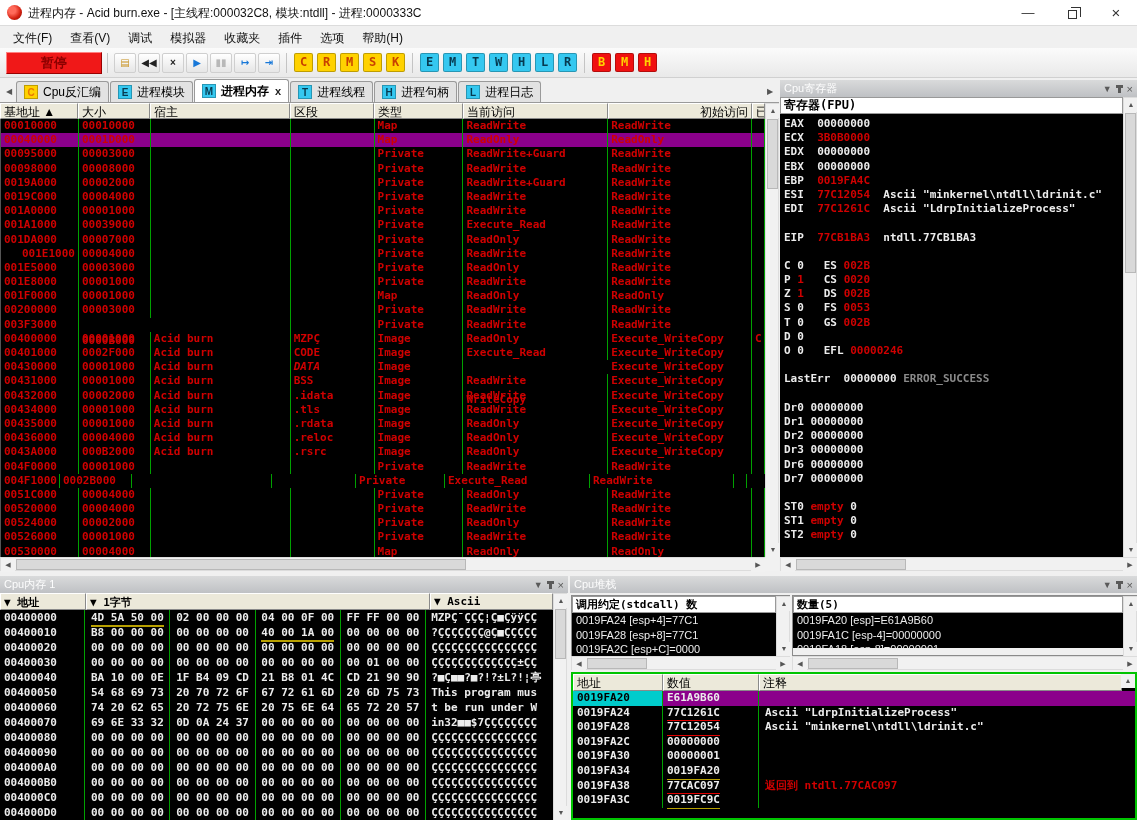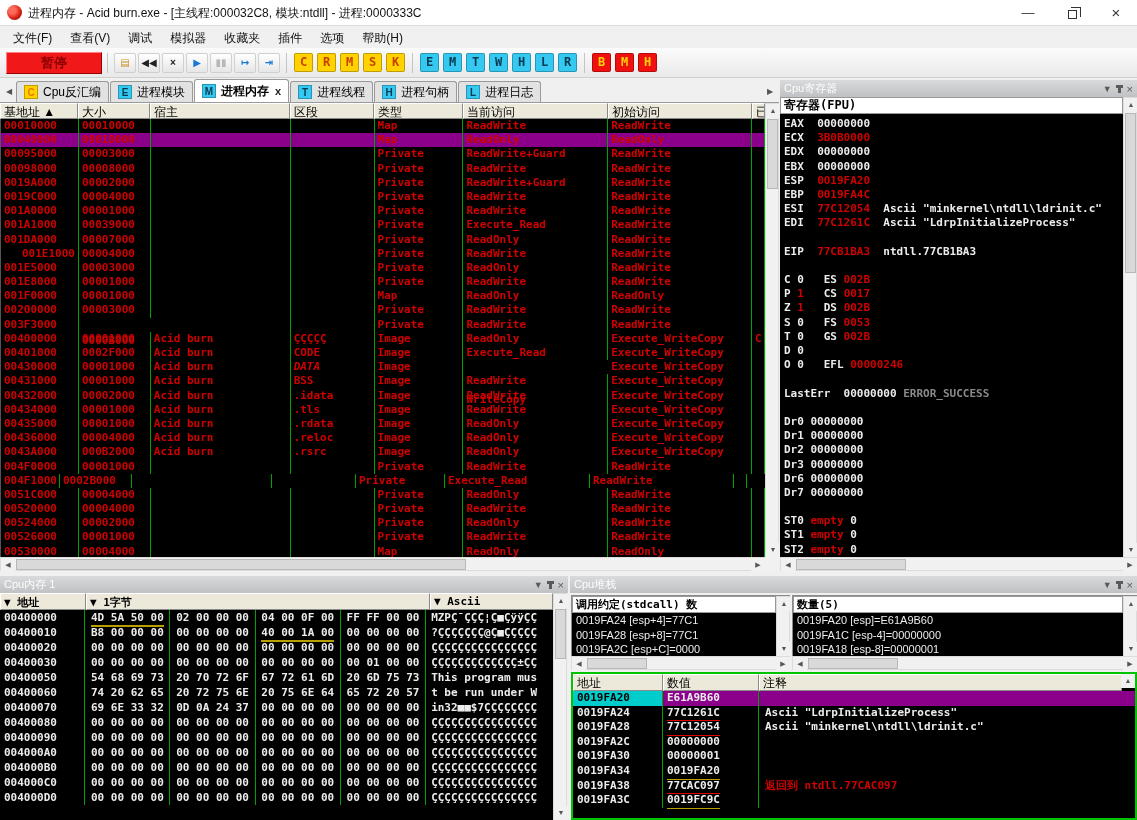--- a/index.html
+++ b/index.html
@@ -173,21 +173,21 @@
   <div class="tab-arrow">▶</div>
 </div>
 
 <div id="mt-head" class="abs">
     <div class="mh-cell" style="width: 78px;">基地址 ▲</div>
     <div class="mh-cell" style="width: 72px;">大小</div>
     <div class="mh-cell" style="width: 140px;">宿主</div>
     <div class="mh-cell" style="width: 84px;">区段</div>
     <div class="mh-cell" style="width: 89px;">类型</div>
     <div class="mh-cell" style="width: 145px;">当前访问</div>
-    <div class="mh-cell" style="width: 144px;">初始访问</div>
+    <div class="mh-cell" style="width: 144px; text-align: right;">初始访问</div>
     <div class="mh-cell" style="width: 13px;">已</div>
   </div>
 <div id="mt-rows" class="abs mono">
     <div class="mt-row">
       <div class="mt-cell" style="width: 78px;">00010000</div>
       <div class="mt-cell" style="width: 72px;">00010000</div>
       <div class="mt-cell" style="width: 140px;"></div>
       <div class="mt-cell" style="width: 84px;"></div>
       <div class="mt-cell" style="width: 89px;">Map</div>
       <div class="mt-cell" style="width: 145px;">ReadWrite</div>
@@ -331,21 +331,21 @@
       <div class="mt-cell" style="width: 84px;"></div>
       <div class="mt-cell" style="width: 89px;">Private</div>
       <div class="mt-cell" style="width: 145px;">ReadWrite</div>
       <div class="mt-cell" style="width: 144px;">ReadWrite</div>
       <div class="mt-cell" style="width: 13px;"></div>
     </div>
     <div class="mt-row">
       <div class="mt-cell" style="width: 78px;">00400000</div>
       <div class="mt-cell" style="width: 72px;">00001000</div>
       <div class="mt-cell" style="width: 140px;">Acid burn</div>
-      <div class="mt-cell" style="width: 84px;">ÇÇÇÇÇ</div>
+      <div class="mt-cell" style="width: 84px;">MZPÇ</div>
       <div class="mt-cell" style="width: 89px;">Image</div>
       <div class="mt-cell" style="width: 145px;">ReadOnly</div>
       <div class="mt-cell" style="width: 144px;">Execute_WriteCopy</div>
       <div class="mt-cell" style="width: 13px;">C</div>
     </div>
     <div class="mt-row">
       <div class="mt-cell" style="width: 78px;">00401000</div>
       <div class="mt-cell" style="width: 72px;">0002F000</div>
       <div class="mt-cell" style="width: 140px;">Acid burn</div>
       <div class="mt-cell" style="width: 84px;">CODE</div>
@@ -516,29 +516,28 @@
     <span class="pin"></span>
     <span class="px">×</span>
   </span>
 </div>
 <div id="reg-header" class="abs mono">寄存器(FPU)</div>
 <div id="reg-lines" class="abs mono">
     <div class="regline"><span class="w">EAX  </span><span class="w">00000000</span></div>
     <div class="regline"><span class="w">ECX  </span><span class="r">3B0B0000</span></div>
     <div class="regline"><span class="w">EDX  </span><span class="w">00000000</span></div>
     <div class="regline"><span class="w">EBX  </span><span class="w">00000000</span></div>
-    <div class="regline"><span class="w">ESP  </span><span class="r">0019FA20</span></div>
     <div class="regline"><span class="w">EBP  </span><span class="r">0019FA4C</span></div>
     <div class="regline"><span class="w">ESI  </span><span class="r">77C12054</span><span class="w">  Ascii "minkernel\ntdll\ldrinit.c"</span></div>
     <div class="regline"><span class="w">EDI  </span><span class="r">77C1261C</span><span class="w">  Ascii "LdrpInitializeProcess"</span></div>
     <div class="regline">&nbsp;</div>
     <div class="regline"><span class="w">EIP  </span><span class="r">77CB1BA3</span><span class="w">  ntdll.77CB1BA3</span></div>
     <div class="regline">&nbsp;</div>
     <div class="regline"><span class="w">C 0   ES </span><span class="r">002B</span></div>
-    <div class="regline"><span class="w">P </span><span class="r">1</span><span class="w">   CS </span><span class="r">0017</span></div>
+    <div class="regline"><span class="w">P </span><span class="r">1</span><span class="w">   CS </span><span class="r">0020</span></div>
     <div class="regline"><span class="w">Z </span><span class="r">1</span><span class="w">   DS </span><span class="r">002B</span></div>
     <div class="regline"><span class="w">S 0   FS </span><span class="r">0053</span></div>
     <div class="regline"><span class="w">T 0   GS </span><span class="r">002B</span></div>
     <div class="regline"><span class="w">D 0</span></div>
     <div class="regline"><span class="w">O 0   EFL </span><span class="r">00000246</span></div>
     <div class="regline">&nbsp;</div>
     <div class="regline"><span class="w">LastErr  00000000 </span><span class="g">ERROR_SUCCESS</span></div>
     <div class="regline">&nbsp;</div>
     <div class="regline"><span class="w">Dr0 00000000</span></div>
     <div class="regline"><span class="w">Dr1 00000000</span></div>
@@ -604,20 +603,28 @@
     </div>
     <div class="dr">
       <div class="dr-addr">00400030</div>
       <div class="dr-grp"><span>00 00 00 00</span></div>
       <div class="dr-grp"><span>00 00 00 00</span></div>
       <div class="dr-grp"><span>00 00 00 00</span></div>
       <div class="dr-grp"><span>00 01 00 00</span></div>
       <div class="dr-ascii">ÇÇÇÇÇÇÇÇÇÇÇÇÇ±ÇÇ</div>
     </div>
     <div class="dr">
+      <div class="dr-addr">00400040</div>
+      <div class="dr-grp"><span>BA 10 00 0E</span></div>
+      <div class="dr-grp"><span>1F B4 09 CD</span></div>
+      <div class="dr-grp"><span>21 B8 01 4C</span></div>
+      <div class="dr-grp"><span>CD 21 90 90</span></div>
+      <div class="dr-ascii">?■Ç■■?■?!?±L?!¦亭</div>
+    </div>
+    <div class="dr">
       <div class="dr-addr">00400050</div>
       <div class="dr-grp"><span>54 68 69 73</span></div>
       <div class="dr-grp"><span>20 70 72 6F</span></div>
       <div class="dr-grp"><span>67 72 61 6D</span></div>
       <div class="dr-grp"><span>20 6D 75 73</span></div>
       <div class="dr-ascii">This program mus</div>
     </div>
     <div class="dr">
       <div class="dr-addr">00400060</div>
       <div class="dr-grp"><span>74 20 62 65</span></div>
@@ -712,21 +719,21 @@
   </div>
 </div>
 <div class="abs sb-track" style="left:571px;top:656px;width:219px;height:14px">
   <div class="hsb-btn" style="left:0;top:0">◀</div>
   <div class="sb-thumb" style="left:15px;top:1px;width:60px;height:11px"></div>
   <div class="hsb-btn" style="left:204px;top:0">▶</div>
 </div>
 
 <div class="abs panel-frame" style="left:792px;top:595px;width:345px;height:61px">
   <div class="call-head" style="width:330px">数量(5)</div>
-  <div id="sr-rows" class="call-rows" style="width:330px;height:43px">
+  <div id="sr-rows" class="call-rows" style="width:330px;height:35px">
       <div class="call-line">0019FA20 [esp]=E61A9B60</div>
       <div class="call-line">0019FA1C [esp-4]=00000000</div>
       <div class="call-line">0019FA18 [esp-8]=00000001</div>
     </div>
   <div class="abs sb-track" style="left:330px;top:0;width:14px;height:60px">
     <div class="sb-btn" style="left:0;top:0">▲</div>
     <div class="sb-btn" style="left:0;top:45px">▼</div>
   </div>
 </div>
 <div class="abs sb-track" style="left:792px;top:656px;width:345px;height:14px">

